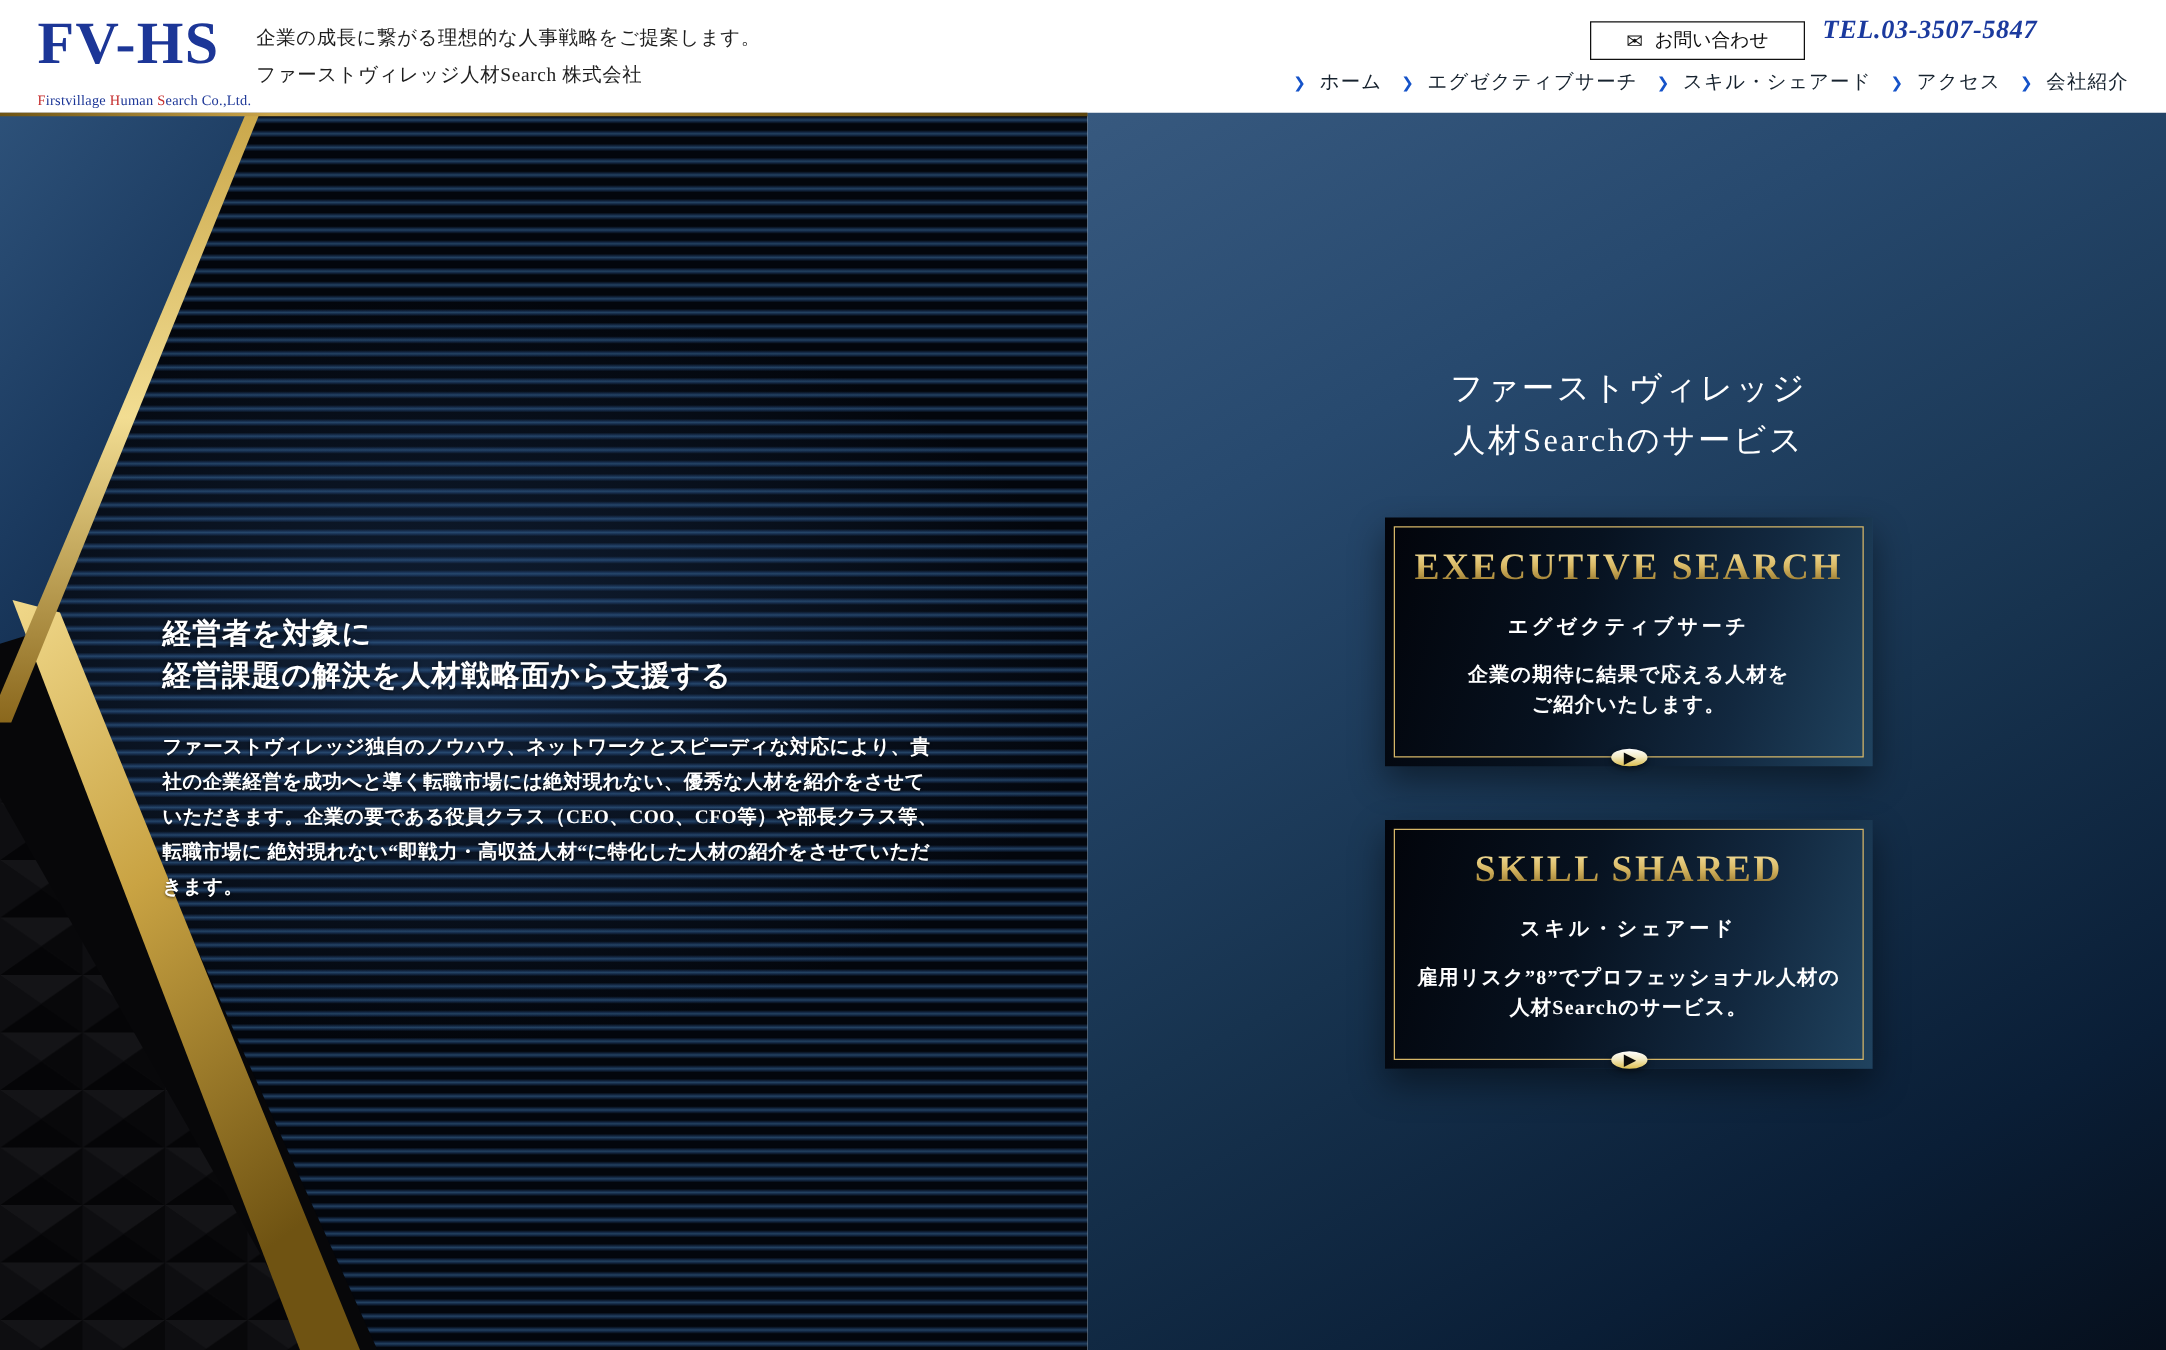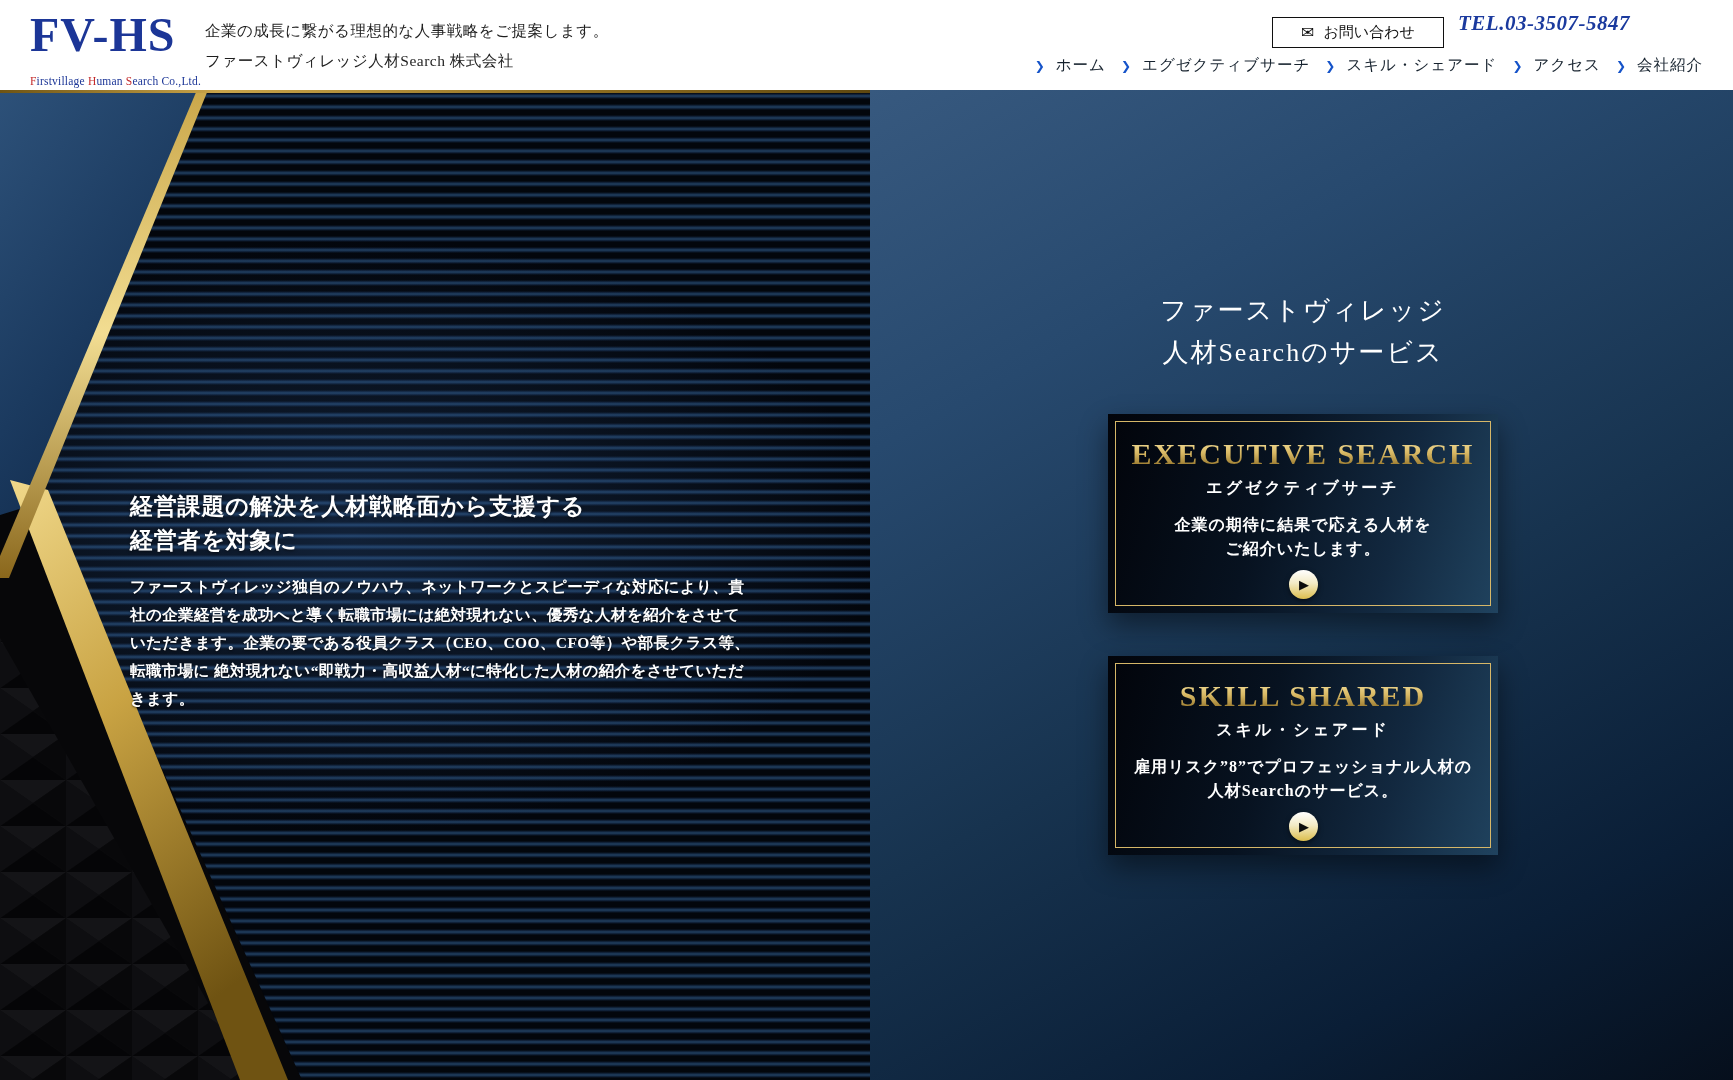--- a/index.html
+++ b/index.html
@@ -42,45 +42,45 @@
         #03060c 9px, #03060c 11px);
   }
   .zone-left::before { 
     content:""; position:absolute; top:0; left:0; right:0; height:3px; z-index:2;
     background:linear-gradient(90deg,#6e5414,#c9a44a 25%,#8a6a1e 70%,#5e470f);
   }
   .deco-svg { position:absolute; inset:0; width:100%; height:100%; z-index:1; }
 
   .hero { position:absolute; left:130px; top:400px; width:640px; color:#fff; z-index:3; }
   .hero-h { font-size:23px; font-weight:700; line-height:1.48; letter-spacing:0.8px; text-shadow:0 1px 3px rgba(0,0,0,0.6); }
-  .hero-p { margin-top:15px; width:622px; font-size:15.5px; font-weight:700; line-height:1.8; letter-spacing:0.4px; text-shadow:0 1px 2px rgba(0,0,0,0.6); }
+  .hero-p { margin-top:26px; width:622px; font-size:15.5px; font-weight:700; line-height:1.8; letter-spacing:0.4px; text-shadow:0 1px 2px rgba(0,0,0,0.6); }
 
   .zone-right {
     position:absolute; left:870px; right:0; top:0; height:100%;
     background:linear-gradient(152deg,#37597f 0%,#27496e 25%,#17334f 55%,#0a1e36 82%,#060f1c 100%);
   }
 
   .svc-title { position:absolute; left:238px; top:200px; width:390px; text-align:center; color:#fff; font-size:26px; line-height:1.6; letter-spacing:2px; z-index:2; }
 
   .card {
     position:absolute; left:238px; width:390px; height:199px; cursor:pointer;
     background:linear-gradient(105deg,#02040a 0%,#071220 40%,#12283f 72%,#20435f 100%);
     box-shadow:0 12px 26px rgba(0,0,0,0.45);
   }
   .card::before { content:""; position:absolute; inset:7px; border:1px solid #d6b768; pointer-events:none; }
   .card-1 { top:324px; }
   .card-2 { top:566px; }
-  .card-inner { position:relative; height:100%; display:flex; flex-direction:column; align-items:center; padding-top:23px; color:#fff; }
+  .card-inner { position:relative; height:100%; display:flex; flex-direction:column; align-items:center; padding-top:23px; color:#fff;gap:13px; }
   .card-title {
     font-size:30px; font-weight:700; letter-spacing:2px; line-height:1.1;
     background:linear-gradient(180deg,#f6e3a2 5%,#d9b964 48%,#8d6d24 95%);
     -webkit-background-clip:text; background-clip:text; color:transparent;
   }
   .card-sub { font-size:16px; font-weight:700; letter-spacing:3px; margin-top:8px; }
-  .card-desc { font-size:16px; font-weight:700; line-height:1.5; letter-spacing:1px; text-align:center; margin-top:14px; }
+  .card-desc { font-size:16px; font-weight:700; line-height:1.5; letter-spacing:1px; text-align:center; margin-top:4px; }
   .play {
     width:29px; height:29px; border-radius:50%; margin-top:9px; cursor:pointer;
     background:linear-gradient(180deg,#ffffff 0%,#f3ebc6 45%,#dcbe4e 100%);
     display:flex; align-items:center; justify-content:center;
     box-shadow:0 2px 5px rgba(0,0,0,0.5);
   }
   .play-glyph { color:#0c0c0c; font-size:13px; line-height:1; margin-left:2px; font-family:"DejaVu Sans",sans-serif; }
 </style>
 </head>
 <body>
@@ -158,22 +158,22 @@
           </pattern>
         </defs>
         <polygon points="0,0 206,0 0,482" fill="url(#gradNavy)"></polygon>
         <polygon points="0,425 42,412 302,990 0,990" fill="#070709"></polygon>
         <polygon points="0,548 252,990 0,990" fill="url(#quiltp)"></polygon>
         <polygon points="10,390 48,400 288,990 240,990" fill="url(#goldBand)"></polygon>
         <polygon points="197,0 208,0 9,488 0,488 0,466" fill="url(#goldThin)"></polygon>
       </svg>
 
       <div class="hero">
+        <div class="hero-h">経営者を対象に</div>
         <div class="hero-h">経営課題の解決を人材戦略面から支援する</div>
-        <div class="hero-h">経営者を対象に</div>
         <p class="hero-p">ファーストヴィレッジ独自のノウハウ、ネットワークとスピーディな対応により、貴社の企業経営を成功へと導く転職市場には絶対現れない、優秀な人材を紹介をさせていただきます。企業の要である役員クラス（CEO、COO、CFO等）や部長クラス等、転職市場に 絶対現れない“即戦力・高収益人材“に特化した人材の紹介をさせていただきます。</p>
       </div>
     </div>
 
     <div class="zone-right">
       <div class="svc-title">
         <div>ファーストヴィレッジ</div>
         <div>人材Searchのサービス</div>
       </div>
 

